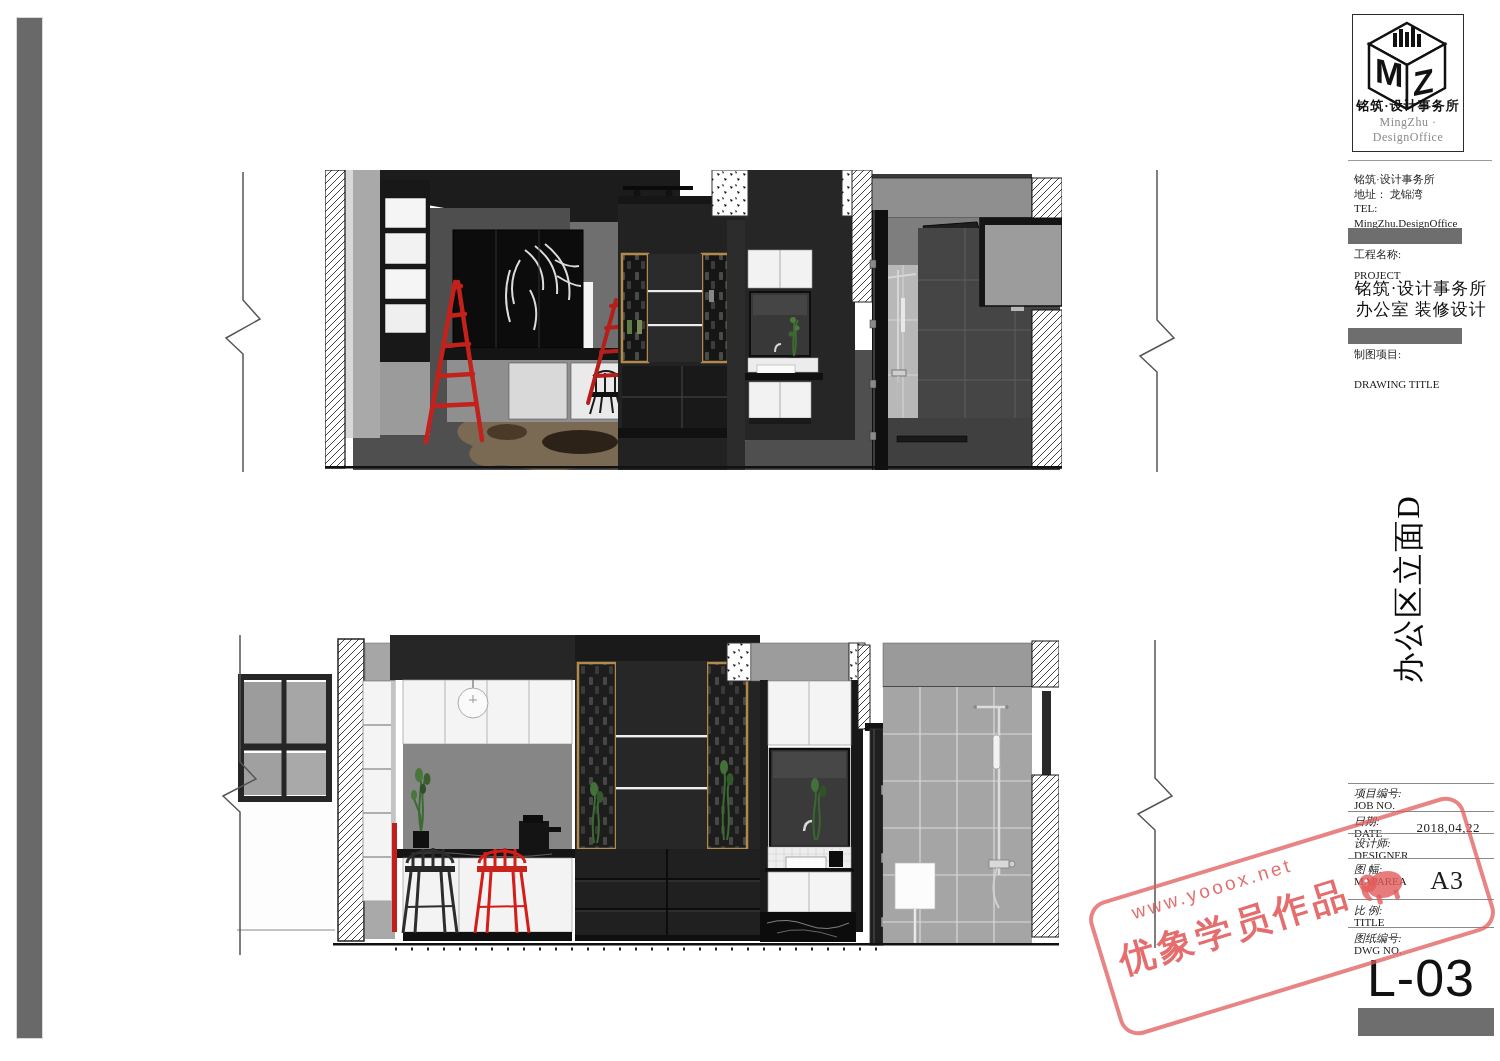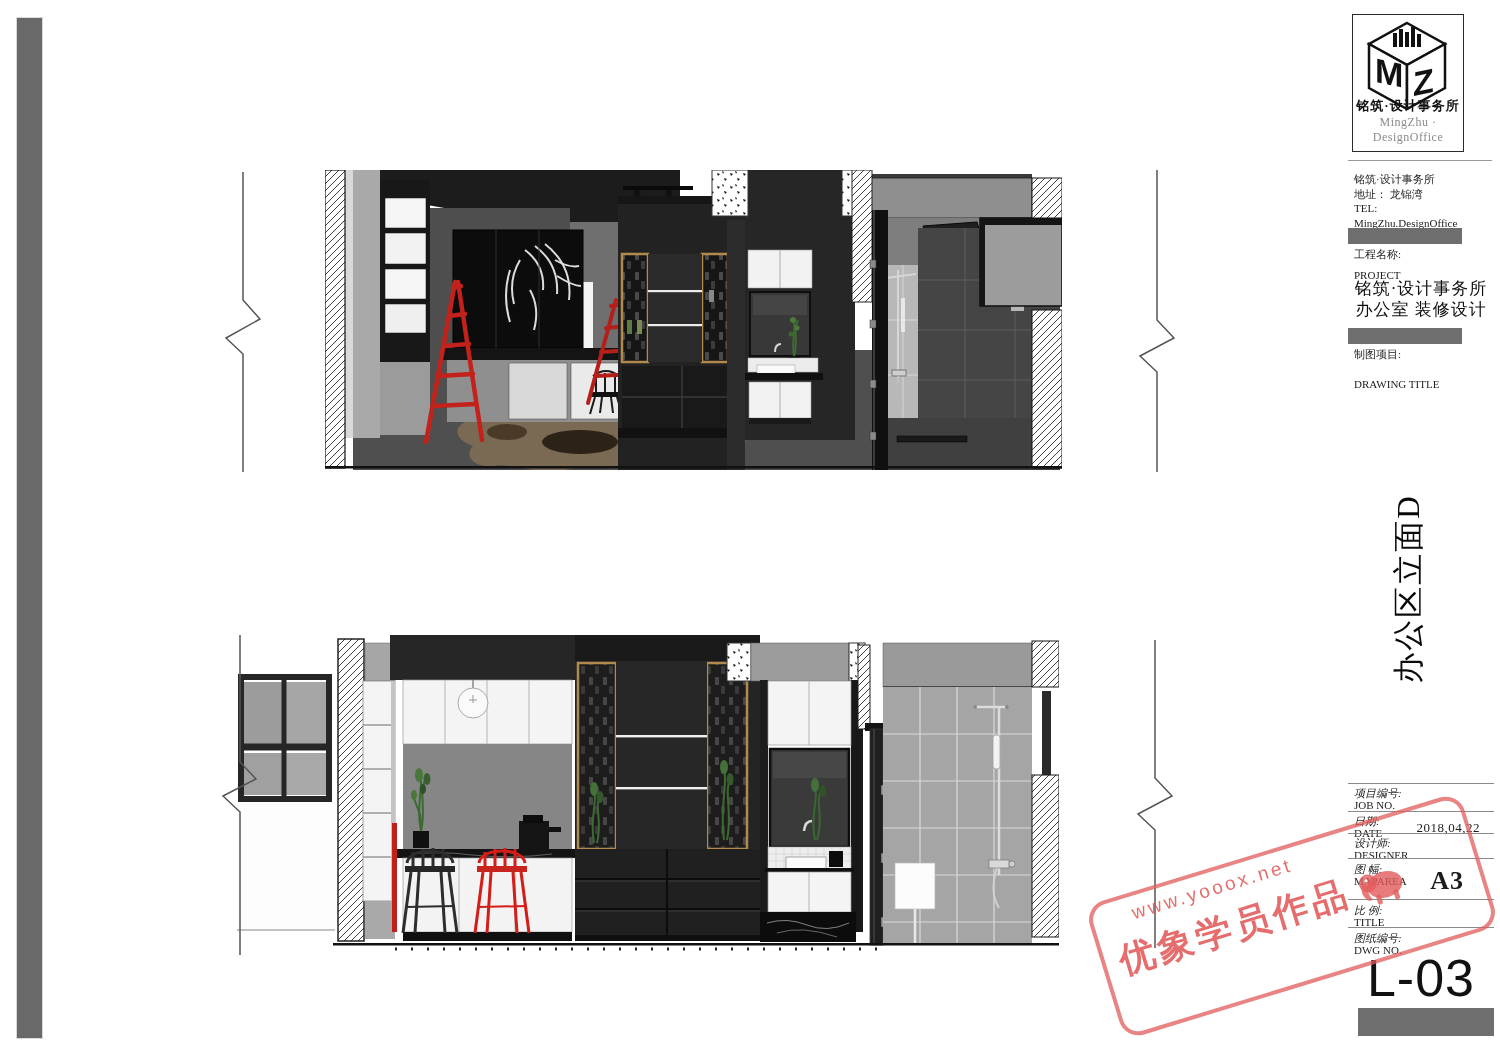--- a/index.html
+++ b/index.html
@@ -18,21 +18,21 @@
   .cinfo{position:absolute;left:6px;top:172px;font-size:11px;line-height:14.5px;color:#222;}
   .gbar{position:absolute;left:0;width:114px;height:16px;background:#6e6e6e;}
   .lab{position:absolute;left:6px;font-size:11px;line-height:13px;color:#222;}
   .pname{position:absolute;left:0px;top:278px;width:146px;text-align:center;font-size:17px;line-height:21px;letter-spacing:1px;color:#0e0e0e;}
   .vtitle{position:absolute;left:38px;top:480px;width:46px;height:218px;display:flex;align-items:center;justify-content:center;}
   .vtitle span{transform:rotate(-90deg);white-space:nowrap;font-size:31px;letter-spacing:2px;color:#0a0a0a;}
   .frow{position:absolute;left:0;width:146px;}
   .frow .cn{position:absolute;left:6px;top:2px;font-size:11px;font-style:italic;}
   .frow .en{position:absolute;left:6px;top:15px;font-size:11px;}
   .frow .val{position:absolute;right:14px;top:8px;font-size:13px;letter-spacing:.5px;}
-  .frow .bigval{position:absolute;right:30px;top:6px;font-size:26px;font-weight:bold;letter-spacing:1px;}
+  .frow .bigval{position:absolute;right:30px;top:6px;font-size:26px;font-weight:normal;letter-spacing:1px;}
   .fline{position:absolute;left:0;width:146px;border-top:1px solid #8a8a8a;}
   .sheetno{position:absolute;left:0;top:948px;width:146px;text-align:center;
            font-family:"Liberation Sans","DejaVu Sans",sans-serif;font-size:52px;color:#111;letter-spacing:1px;}
   .gbar2{position:absolute;left:10px;top:1008px;width:136px;height:28px;background:#6e6e6e;}
   
   .stamp{left:1096px;top:846px;width:392px;height:140px;transform:rotate(-17deg);
          border:4px solid rgba(226,91,91,.75);border-radius:20px;color:rgba(224,84,84,.85);
          padding:6px 14px;box-sizing:border-box;}
   .stamp .url{font-family:"Liberation Sans",sans-serif;font-size:19px;letter-spacing:3px;margin-left:26px;}
   .stamp .big{display:flex;align-items:center;gap:8px;font-size:36px;font-weight:bold;letter-spacing:4px;margin-top:8px;}

